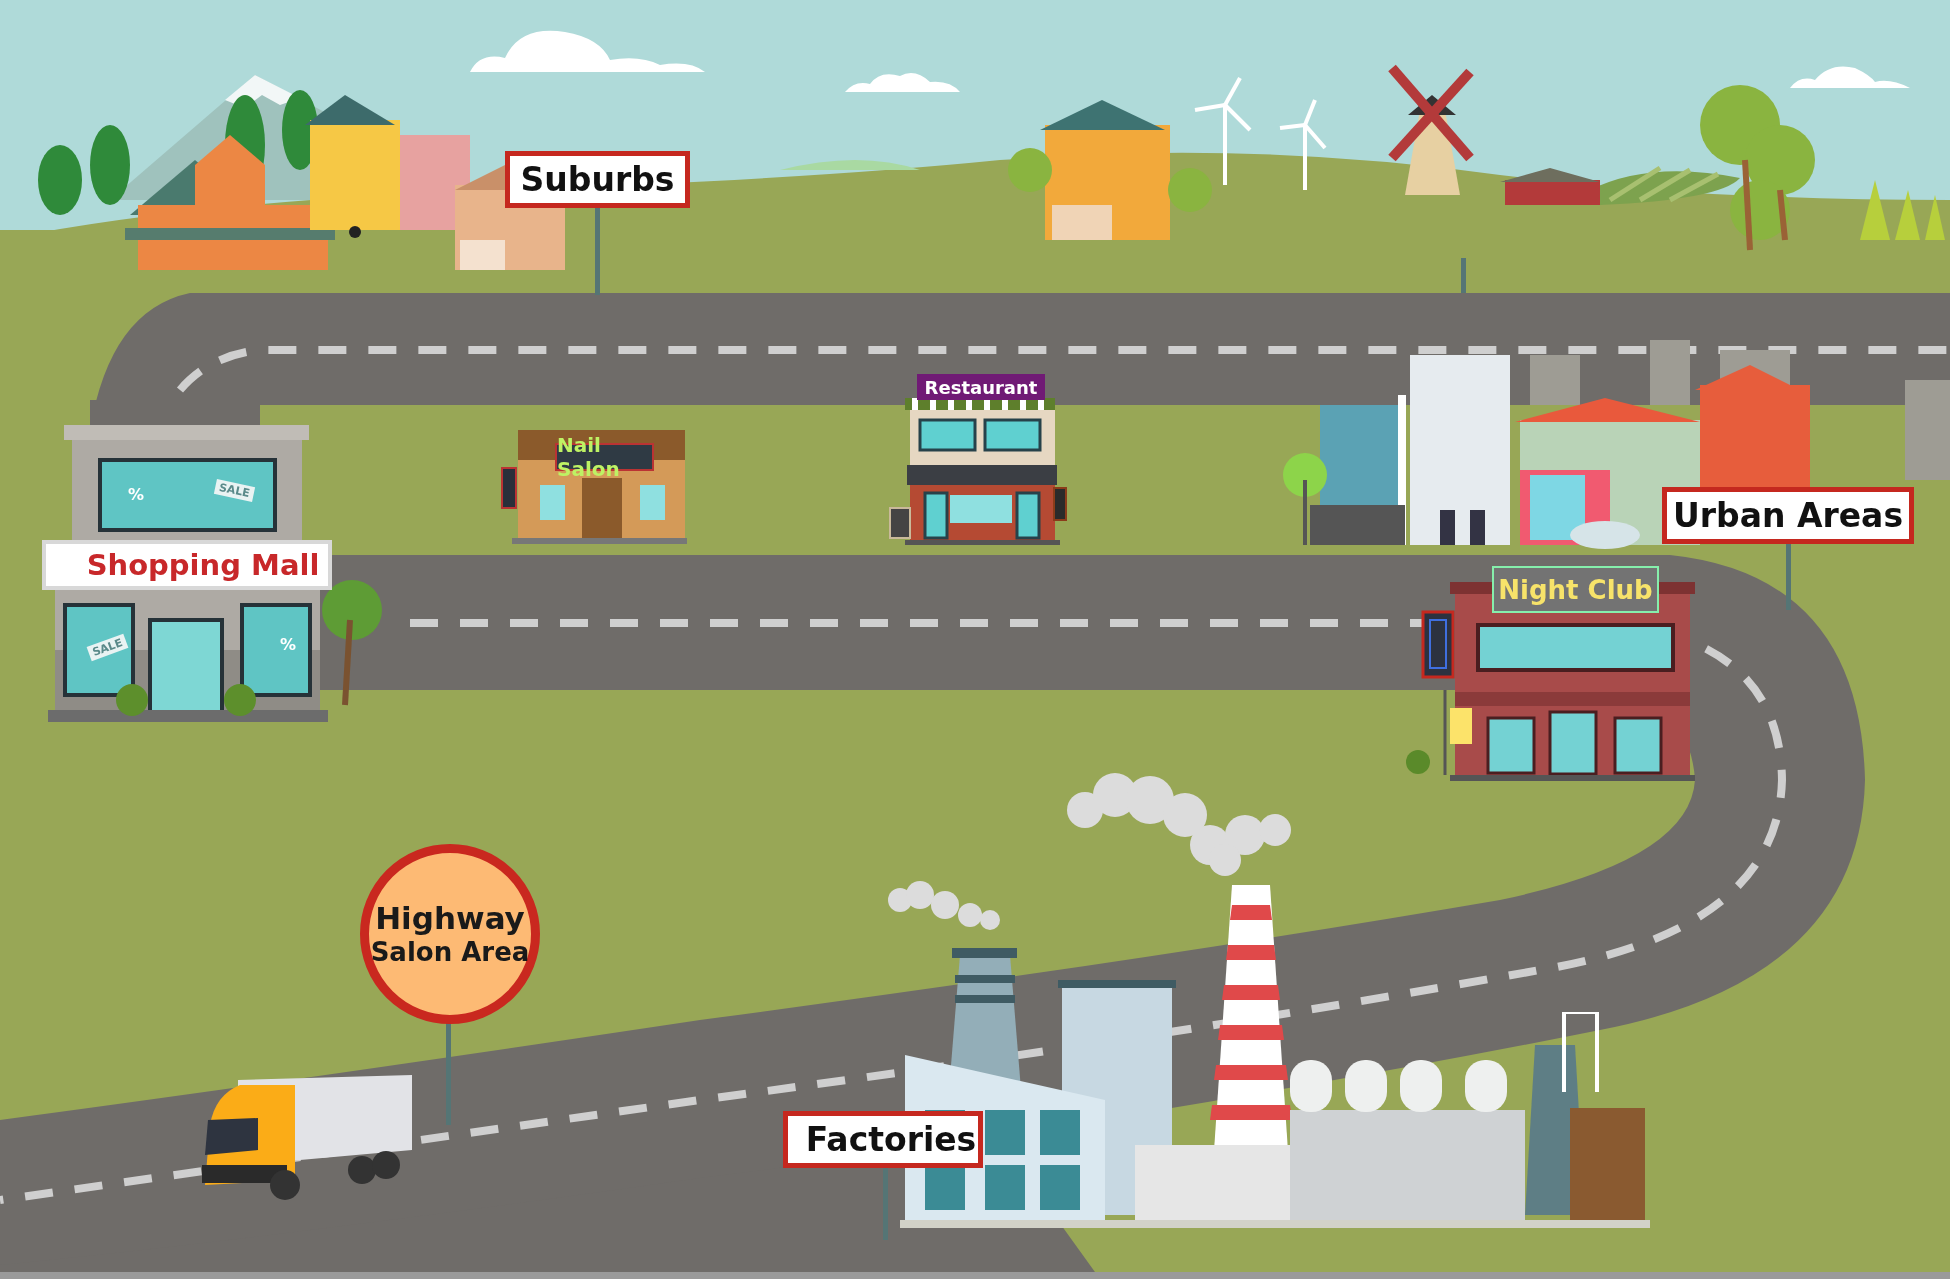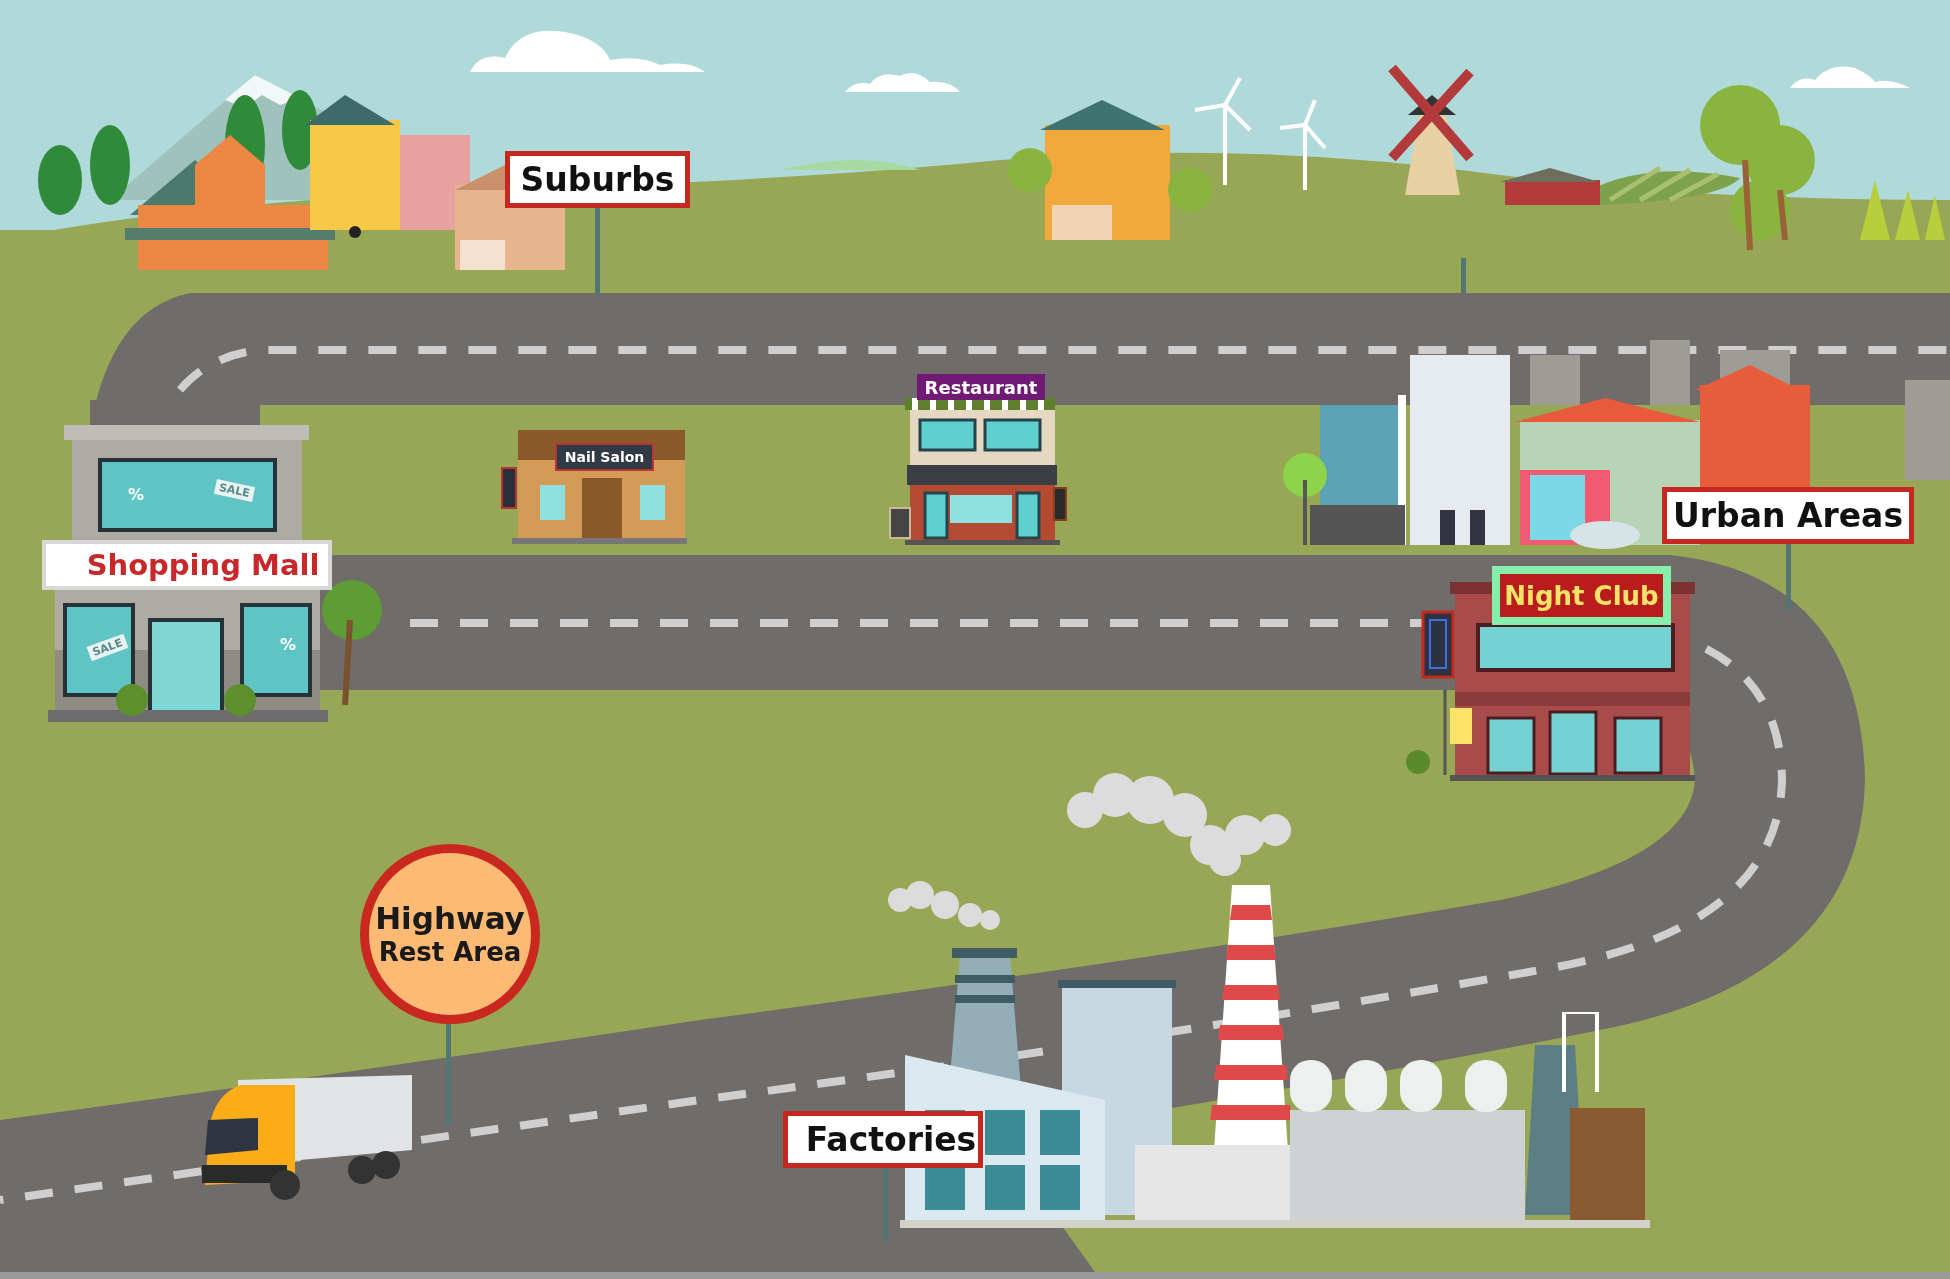--- a/index.html
+++ b/index.html
@@ -293,36 +293,36 @@
 <div class="sign" style="left:1662px;top:487px;width:252px;height:57px;font-size:33px;">
   <span>Urban Areas</span>
 </div>
 
 <div class="sign" style="left:783px;top:1111px;width:200px;height:57px;font-size:33px;padding-left:16px;">
   <span>Factories</span>
 </div>
 
 <div class="rest-sign" style="left:360px;top:844px;width:180px;height:180px;">
   <span style="font-size:31px;">Highway</span>
-  <span style="font-size:26px;margin-top:4px;">Rest Area</span>
+  <span style="font-size:26px;margin-top:4px;">Salon Area</span>
 </div>
 
 <div class="mall-sign" style="left:42px;top:540px;width:290px;height:50px;padding-left:32px;">
   <span>Shopping Mall</span>
 </div>
 
-<div class="shop-sign" style="left:555px;top:443px;width:95px;height:24px;background:#2f3a44;border:2px solid #b33;color:#ffffff;font-size:14px;">
+<div class="shop-sign" style="left:555px;top:443px;width:95px;height:24px;background:#2f3a44;border:2px solid #b33;color:#bef264;font-size:20px;">
   <span>Nail Salon</span>
 </div>
 
 <div class="shop-sign" style="left:917px;top:374px;width:128px;height:26px;background:#701a75;color:#fff;font-size:18px;">
   <span>Restaurant</span>
 </div>
 
-<div class="shop-sign" style="left:1492px;top:566px;width:163px;height:43px;background:#b91c1c;border:8px solid #86efac;color:#f7e36a;font-size:26px;">
+<div class="shop-sign" style="left:1492px;top:566px;width:163px;height:43px;background:#737373;border:2px solid #86efac;color:#f7e36a;font-size:26px;">
   <span>Night Club</span>
 </div>
 
 <div style="position:absolute;left:215px;top:483px;background:#e9f3f3;color:#5a8a8a;font-size:11px;font-weight:bold;padding:1px 4px;transform:rotate(12deg);font-family:'DejaVu Sans',sans-serif;">
   <span>SALE</span>
 </div>
 <div style="position:absolute;left:88px;top:640px;background:#e9f3f3;color:#5a8a8a;font-size:11px;font-weight:bold;padding:1px 4px;transform:rotate(-20deg);font-family:'DejaVu Sans',sans-serif;">
   <span>SALE</span>
 </div>
 <div style="position:absolute;left:128px;top:485px;color:#ffffff;font-size:16px;font-weight:bold;font-family:'DejaVu Sans',sans-serif;">

